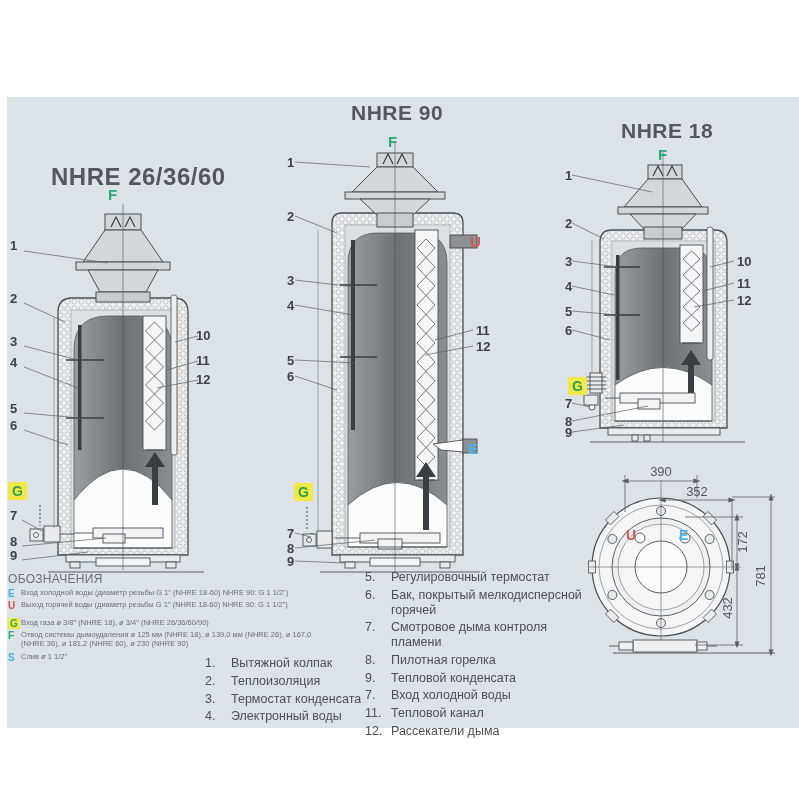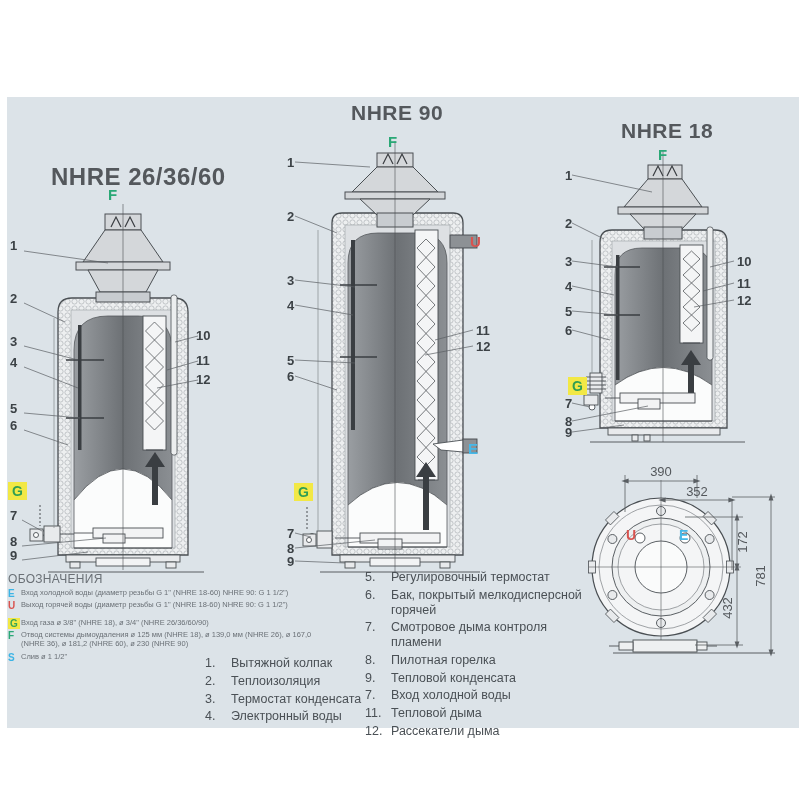--- a/index.html
+++ b/index.html
@@ -485,20 +485,20 @@
     <div class="pl-row">
       <span class="pl-num">9.</span>
       <span>Тепловой конденсата</span>
     </div>
     <div class="pl-row">
       <span class="pl-num">7.</span>
       <span>Вход холодной воды</span>
     </div>
     <div class="pl-row">
       <span class="pl-num">11.</span>
-      <span>Тепловой дыма</span>
+      <span>Тепловой канал</span>
     </div>
     <div class="pl-row">
       <span class="pl-num">12.</span>
       <span>Рассекатели дыма</span>
     </div>
   </div>
 </div>
 
 </body></html>

